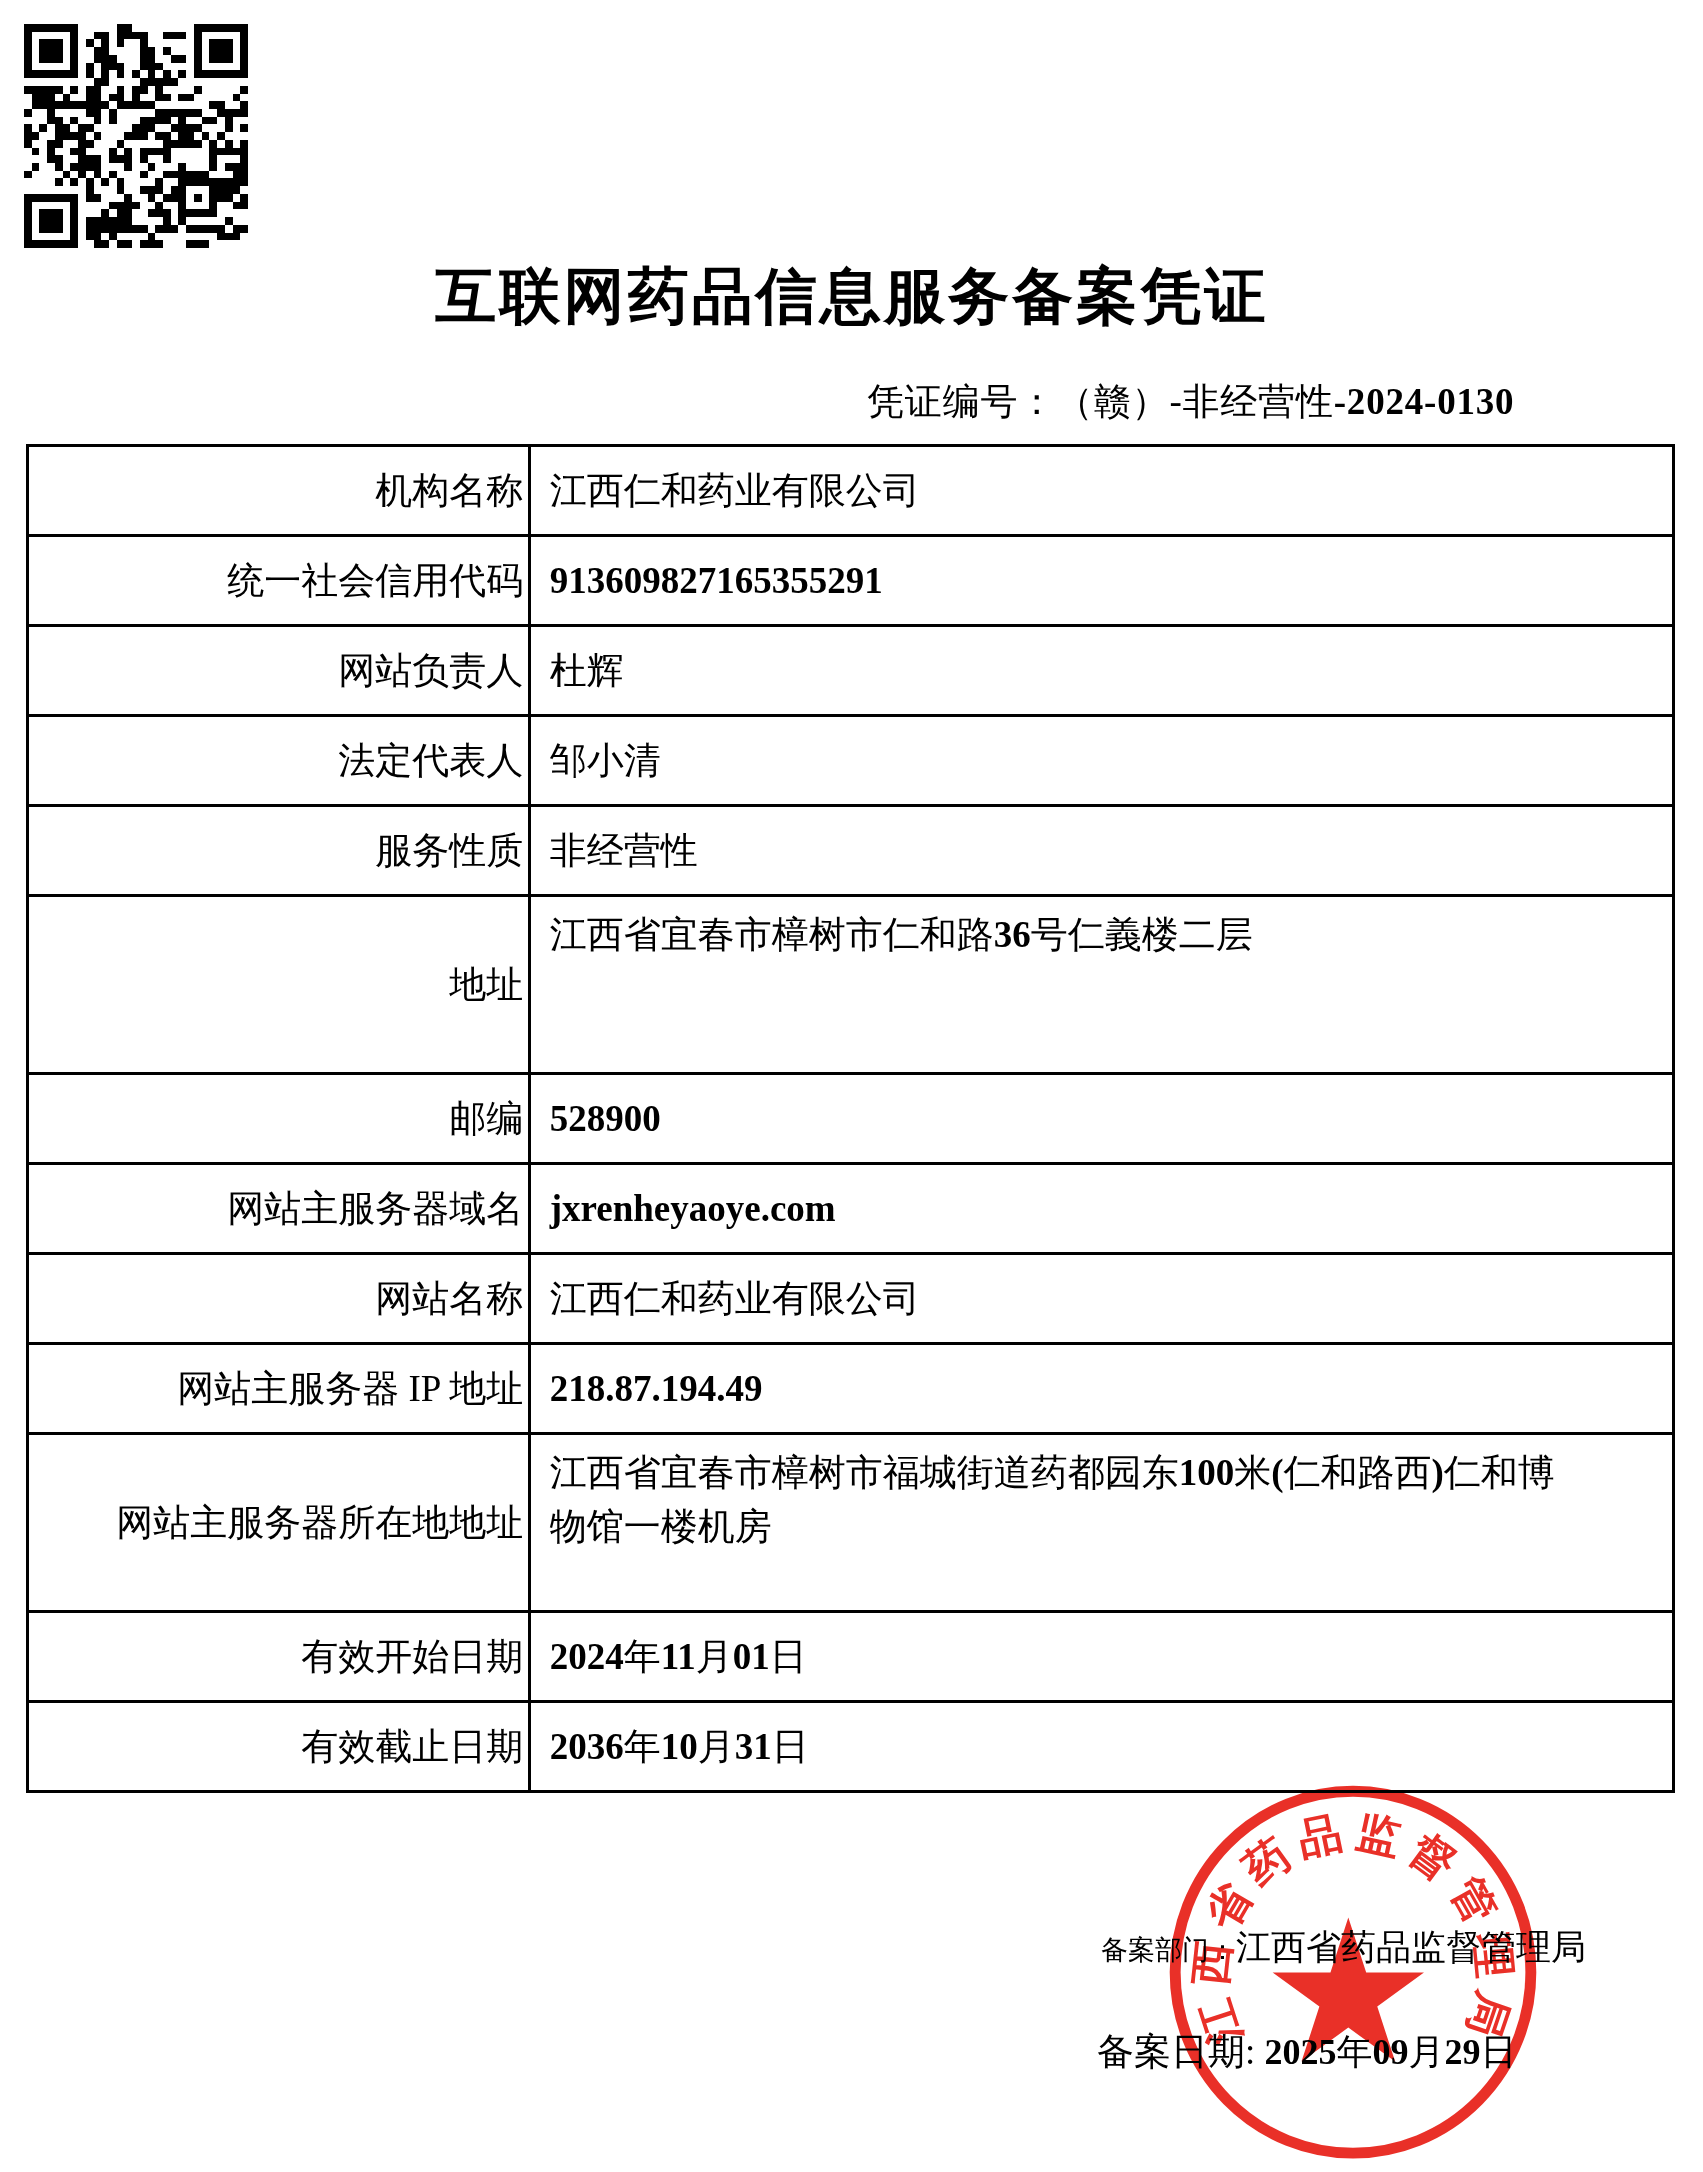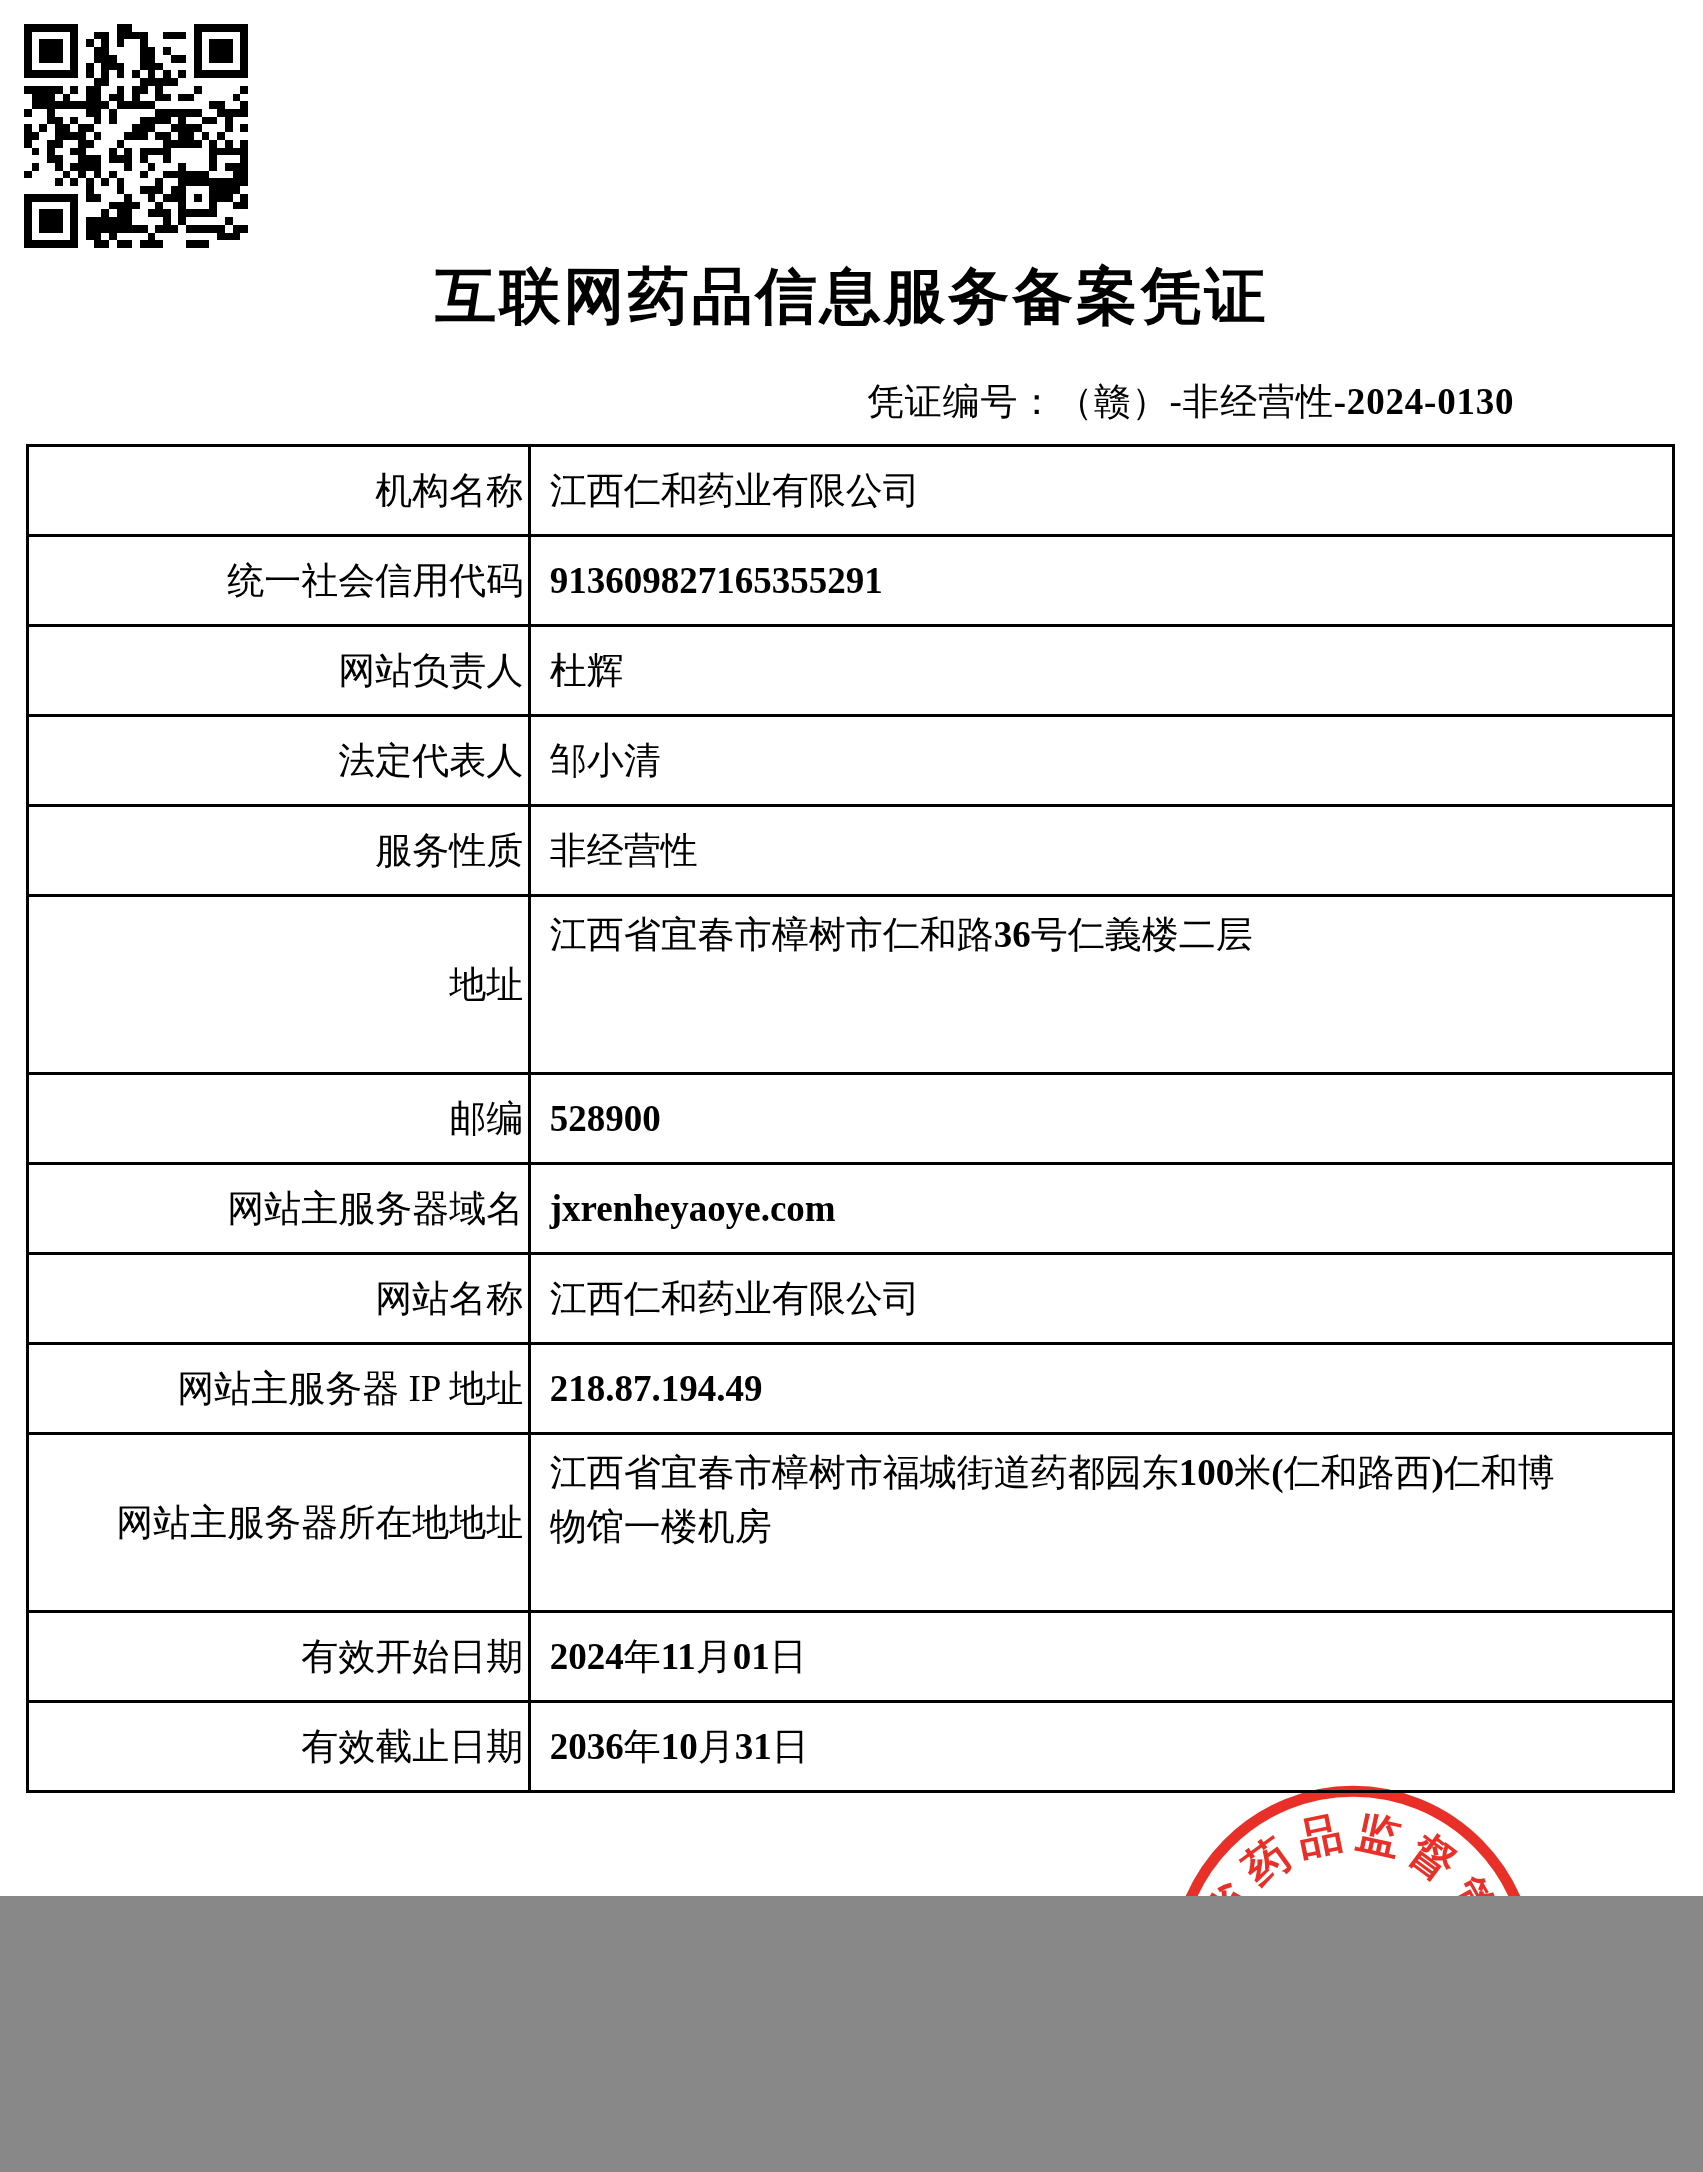--- a/index.html
+++ b/index.html
@@ -1,18 +1,18 @@
 <!DOCTYPE html>
 <html style="font-size:12.5px"><head>
 <meta charset="utf-8">
 <style>
   html,body{margin:0;padding:0;background:#888;}
   .page{
     position:relative;
-    width:1704px;height:1896px;
+    width:1704px;height:2172px;
     background:#ffffff;
     font-family:"Liberation Serif","DejaVu Serif",serif;
     color:#000;
     overflow:hidden;
   }
   .qr{position:absolute;left:24px;top:24px;width:224px;height:224px;shape-rendering:crispEdges;}
   .title{
     position:absolute;top:256px;left:0;width:100%;margin:0;
     text-align:center;font-size:61px;font-weight:bold;letter-spacing:3.1px;
   }

